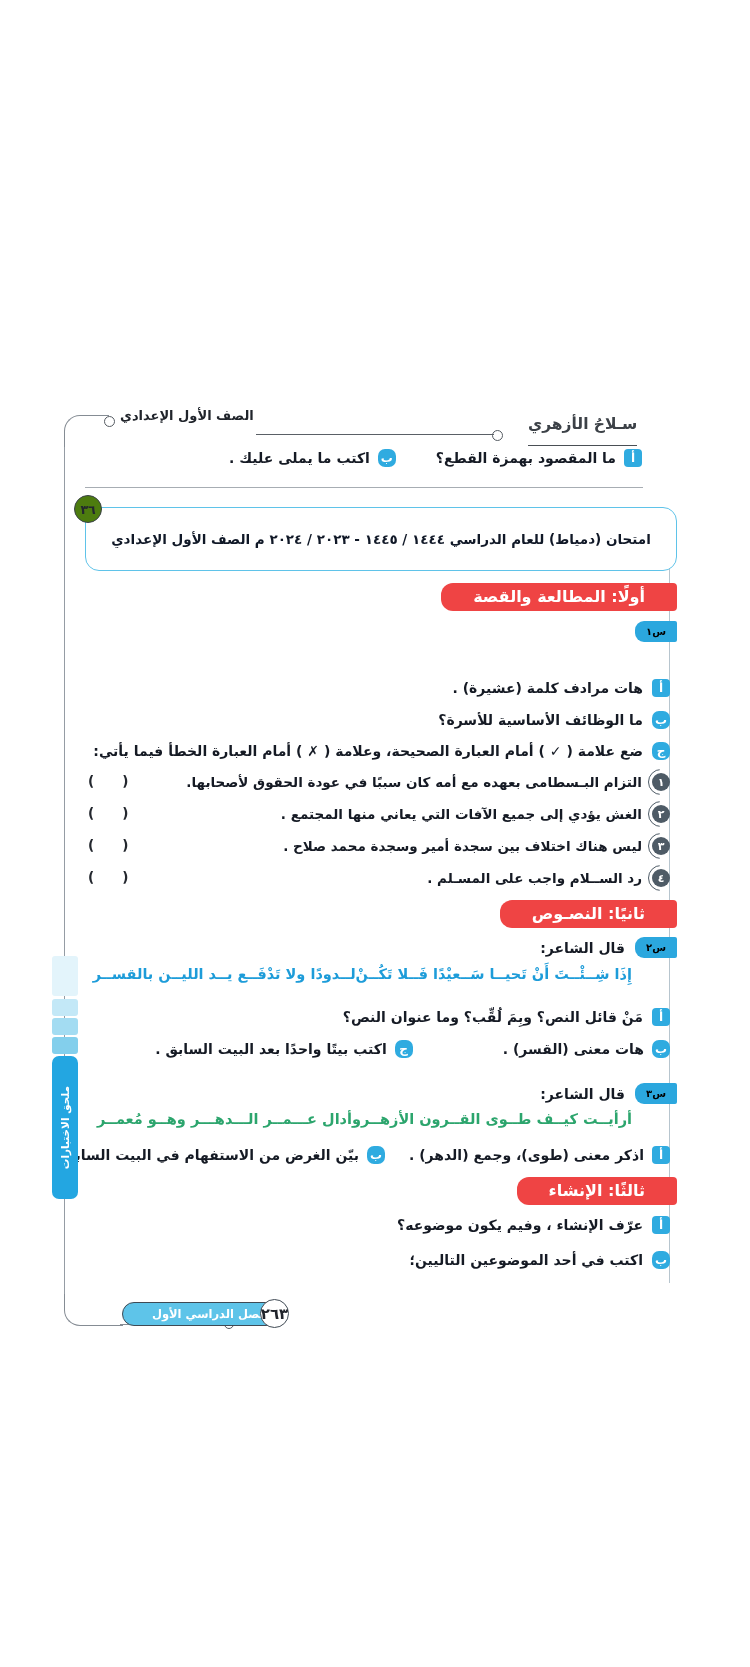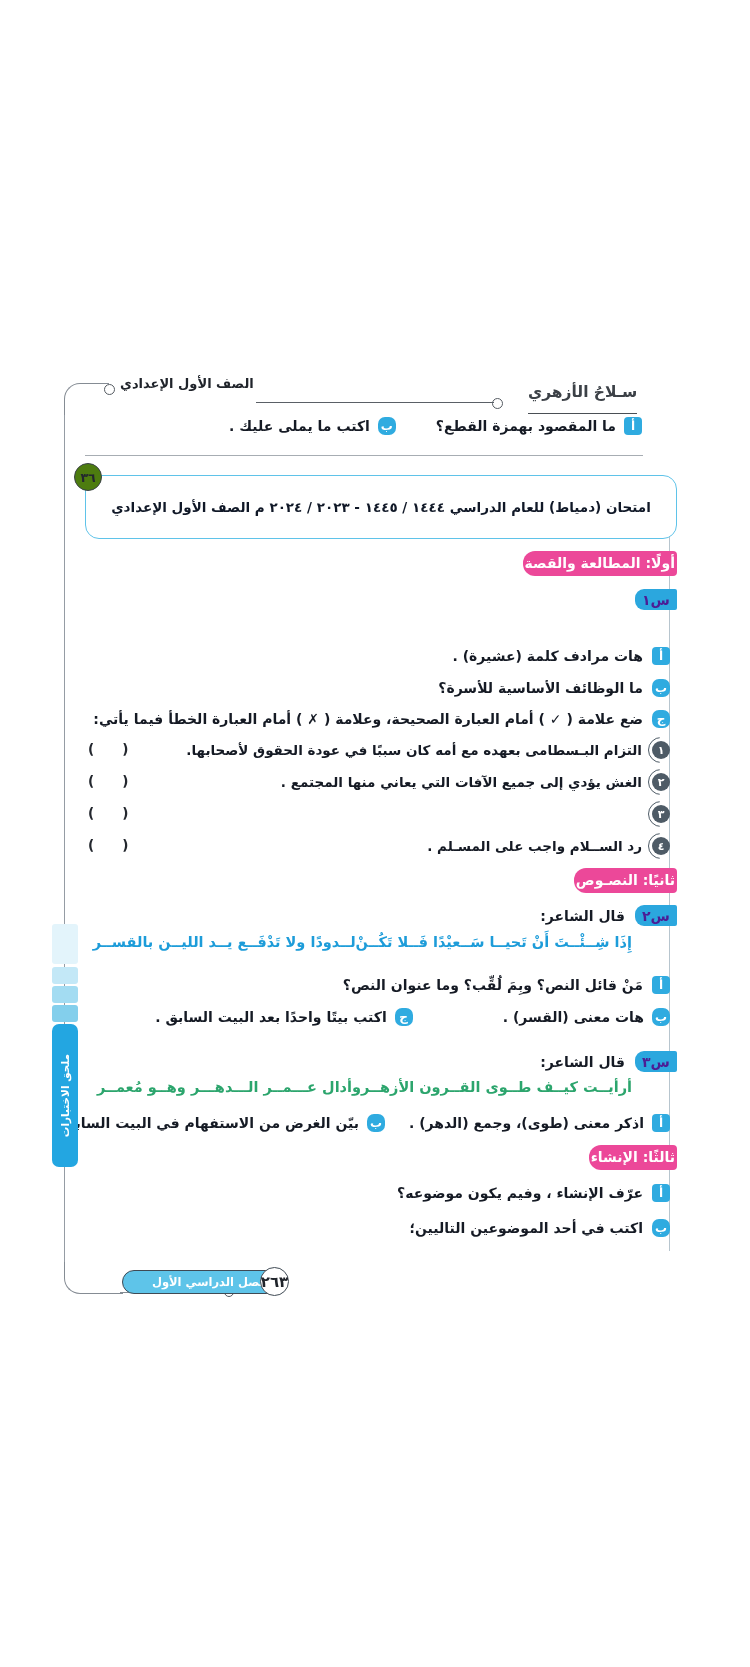--- a/index.html
+++ b/index.html
@@ -5,20 +5,21 @@
   html,body{margin:0;padding:0;background:#ffffff;}
   .page{
     position:relative;
     width:750px;height:1347px;
     background:#ffffff;
     direction:rtl;
     font-family:"DejaVu Sans",sans-serif;
     font-weight:bold;
     color:#151a24;
     overflow:hidden;
+    margin-top:32px;
   }
   
   .frame-corner-top{position:absolute;left:64px;top:383px;width:44px;height:34px;
     border-left:1.6px solid #858c94;border-top:1.6px solid #858c94;border-top-left-radius:16px;}
   .frame-left-line{position:absolute;left:64px;top:415px;height:850px;width:0;border-left:1.6px solid #959ca4;}
   .frame-corner-bottom{position:absolute;left:64px;top:1262px;width:58px;height:31px;
     border-left:1.6px solid #858c94;border-bottom:1.6px solid #858c94;border-bottom-left-radius:16px;}
   .frame-bottom-line{position:absolute;left:120px;top:1291.5px;width:106px;height:0;border-top:1.6px solid #858c94;}
   .dot{position:absolute;width:9px;height:9px;border:1.4px solid #555b62;border-radius:50%;background:#fff;}
   .dot-top{left:104px;top:384px;}
@@ -44,29 +45,29 @@
     display:flex;flex-direction:column;align-items:center;justify-content:center;gap:4px;
     font-size:13.5px;color:#101827;}
   .exam-number{position:absolute;left:-12px;top:-13px;width:26px;height:26px;background:#4d7c0f;
     border:1.6px solid #3b4149;border-radius:50%;display:flex;align-items:center;justify-content:center;
     font-size:12.5px;color:#23272e;}
 
   
   .rail{position:absolute;left:669px;top:537px;height:714px;width:0;border-left:1.5px solid #b7c5ce;}
 
   
-  .section-badge{position:absolute;right:73px;background:#ec4899;color:#fff;
-    font-size:14px;padding:4px 2px 5px;border-radius:12px 4px 4px 12px;white-space:nowrap;}
+  .section-badge{position:absolute;right:73px;background:#ef4444;color:#fff;
+    font-size:16px;padding:4px 32px 5px;border-radius:12px 4px 4px 12px;white-space:nowrap;}
   .badge-1{top:551px;}
   .badge-2{top:868px;}
   .badge-3{top:1145px;}
 
   
-  .q-badge{flex:none;min-width:34px;height:21px;background:#2ba7de;color:#4c1d95;border-radius:9px 2px 2px 9px;
-    display:flex;align-items:center;justify-content:center;font-size:14px;padding:0 4px;}
+  .q-badge{flex:none;min-width:34px;height:21px;background:#2ba7de;color:#000000;border-radius:9px 2px 2px 9px;
+    display:flex;align-items:center;justify-content:center;font-size:10px;padding:0 4px;}
   .q-row{position:absolute;right:73px;display:flex;align-items:center;gap:10px;font-size:14px;}
   .q1-badge{position:absolute;right:73px;top:589px;}
   .q1-text{position:absolute;right:116px;top:584px;width:524px;text-align:right;font-size:14px;line-height:1.95;}
   .q2-row{top:905px;}
   .q3-row{top:1051px;}
 
   .sub-row{position:absolute;right:80px;display:flex;align-items:center;gap:9px;font-size:14px;white-space:nowrap;}
   .row-q1a{top:647px;}
   .row-q1b{top:679px;}
   .row-q1c{top:710px;}
@@ -171,20 +172,21 @@
   <div class="tf-answer ans-1">(      )</div>
 
   <div class="tf-row tf-2">
     <span class="tf-num">٢</span>
     <span>الغش يؤدي إلى جميع الآفات التي يعاني منها المجتمع .</span>
   </div>
   <div class="tf-answer ans-2">(      )</div>
 
   <div class="tf-row tf-3">
     <span class="tf-num">٣</span>
+    <span>ليس هناك اختلاف بين سجدة أمير وسجدة محمد صلاح .</span>
   </div>
   <div class="tf-answer ans-3">(      )</div>
 
   <div class="tf-row tf-4">
     <span class="tf-num">٤</span>
     <span>رد الســلام واجب على المسـلم .</span>
   </div>
   <div class="tf-answer ans-4">(      )</div>
 
   <div class="section-badge badge-2">ثانيًا: النصـوص</div>

